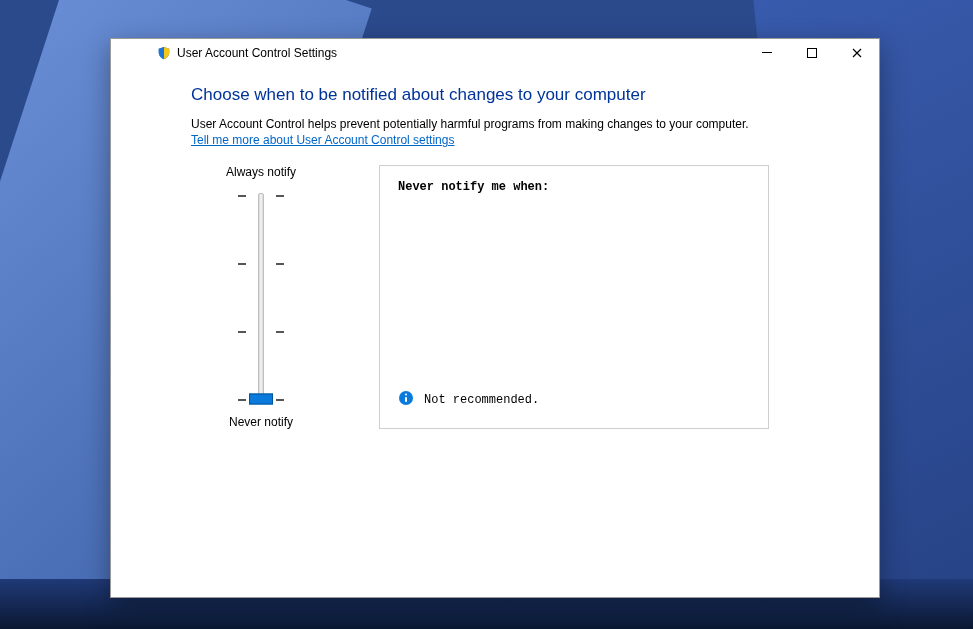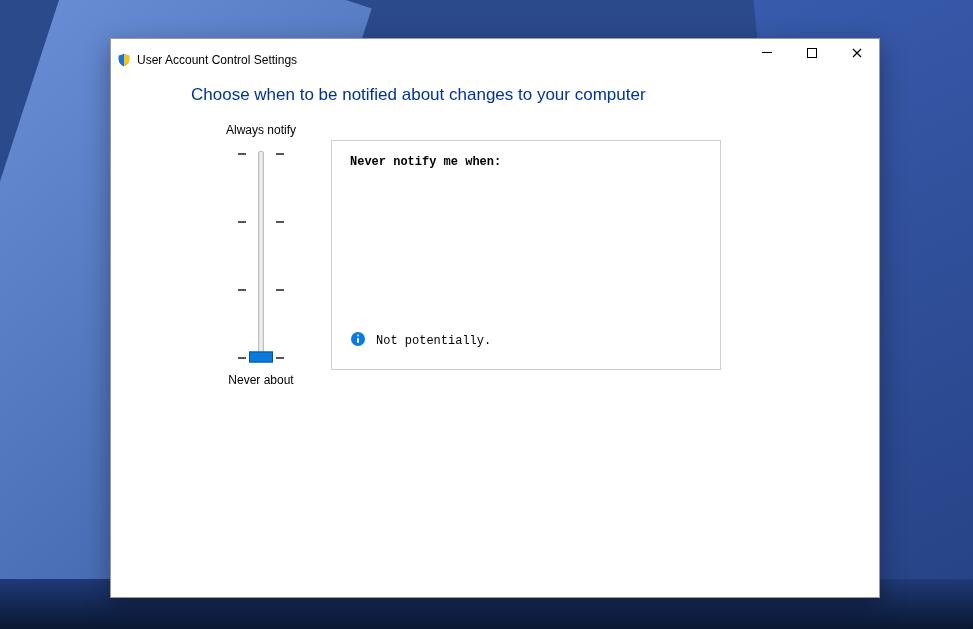--- a/index.html
+++ b/index.html
@@ -45,23 +45,24 @@
     height: 560px;
     background: #fff;
     border: 1px solid #9a9a9a;
     box-shadow: 0 8px 24px rgba(0,0,0,0.35);
     display: flex;
     flex-direction: column;
   }
   .titlebar {
     height: 28px;
     display: flex;
-    align-items: flex-end;
+    align-items: center;
     padding-left: 6px;
     background: #fff;
+    margin-left: 40px;
   }
   .titlebar .title-text {
     margin-left: 6px;
     font-size: 12px;
     color: #000;
   }
   .win-controls {
     margin-left: auto;
     display: flex;
     height: 100%;
@@ -99,21 +100,21 @@
     color: #0066cc;
     text-decoration: underline;
     font-size: 12px;
     cursor: pointer;
     display: inline-block;
   }
 
   .body-row {
     display: flex;
     margin-top: 18px;
-    align-items: center;
+    gap: 48px;
   }
 
   
   .slider-col {
     width: 140px;
     display: flex;
     flex-direction: column;
     align-items: center;
   }
   .slider-label-top, .slider-label-bottom {
@@ -257,54 +258,56 @@
       <button class="win-btn close">
         <svg width="10" height="10" viewBox="0 0 10 10">
             <path d="M1 1 L9 9 M9 1 L1 9" stroke="#000" stroke-width="1.2"></path>
           </svg>
       </button>
     </div>
   </div>
 
   <div class="content">
     <div class="heading">Choose when to be notified about changes to your computer</div>
+    <div class="desc">User Account Control helps prevent potentially harmful programs from making changes to your computer.</div>
+    <a class="help-link">Tell me more about User Account Control settings</a>
 
     <div class="body-row">
 
       <div class="slider-col">
         <div class="slider-label-top">Always notify</div>
 
         <div class="slider-track-wrap">
           <div class="slider-rail"></div>
 
           <div class="tick left" style="top:6px"></div>
           <div class="tick right" style="top:6px"></div>
           <div class="tick left" style="top:74px"></div>
           <div class="tick right" style="top:74px"></div>
           <div class="tick left" style="top:142px"></div>
           <div class="tick right" style="top:142px"></div>
           <div class="tick left" style="top:210px"></div>
           <div class="tick right" style="top:210px"></div>
           <div class="slider-thumb" id="slider-thumb" style="top: 210px;"></div>
         </div>
 
-        <div class="slider-label-bottom">Never about</div>
+        <div class="slider-label-bottom">Never notify</div>
       </div>
 
       <div class="info-panel">
         <div class="info-heading">Never notify me when:</div>
         <div class="info-status">
           <span>
             <svg width="16" height="16" viewBox="0 0 16 16">
               <circle cx="8" cy="8" r="7" fill="#0a7bdc"></circle>
               <rect x="7" y="7" width="2" height="5" rx="1" fill="#fff"></rect>
               <rect x="7" y="3.5" width="2" height="2" rx="1" fill="#fff"></rect>
             </svg>
           </span>
-          <span class="info-status-text">Not potentially.</span>
+          <span class="info-status-text">Not recommended.</span>
         </div>
       </div>
 
     </div>
   </div>
 
 
 </div>
 
 </body></html>

